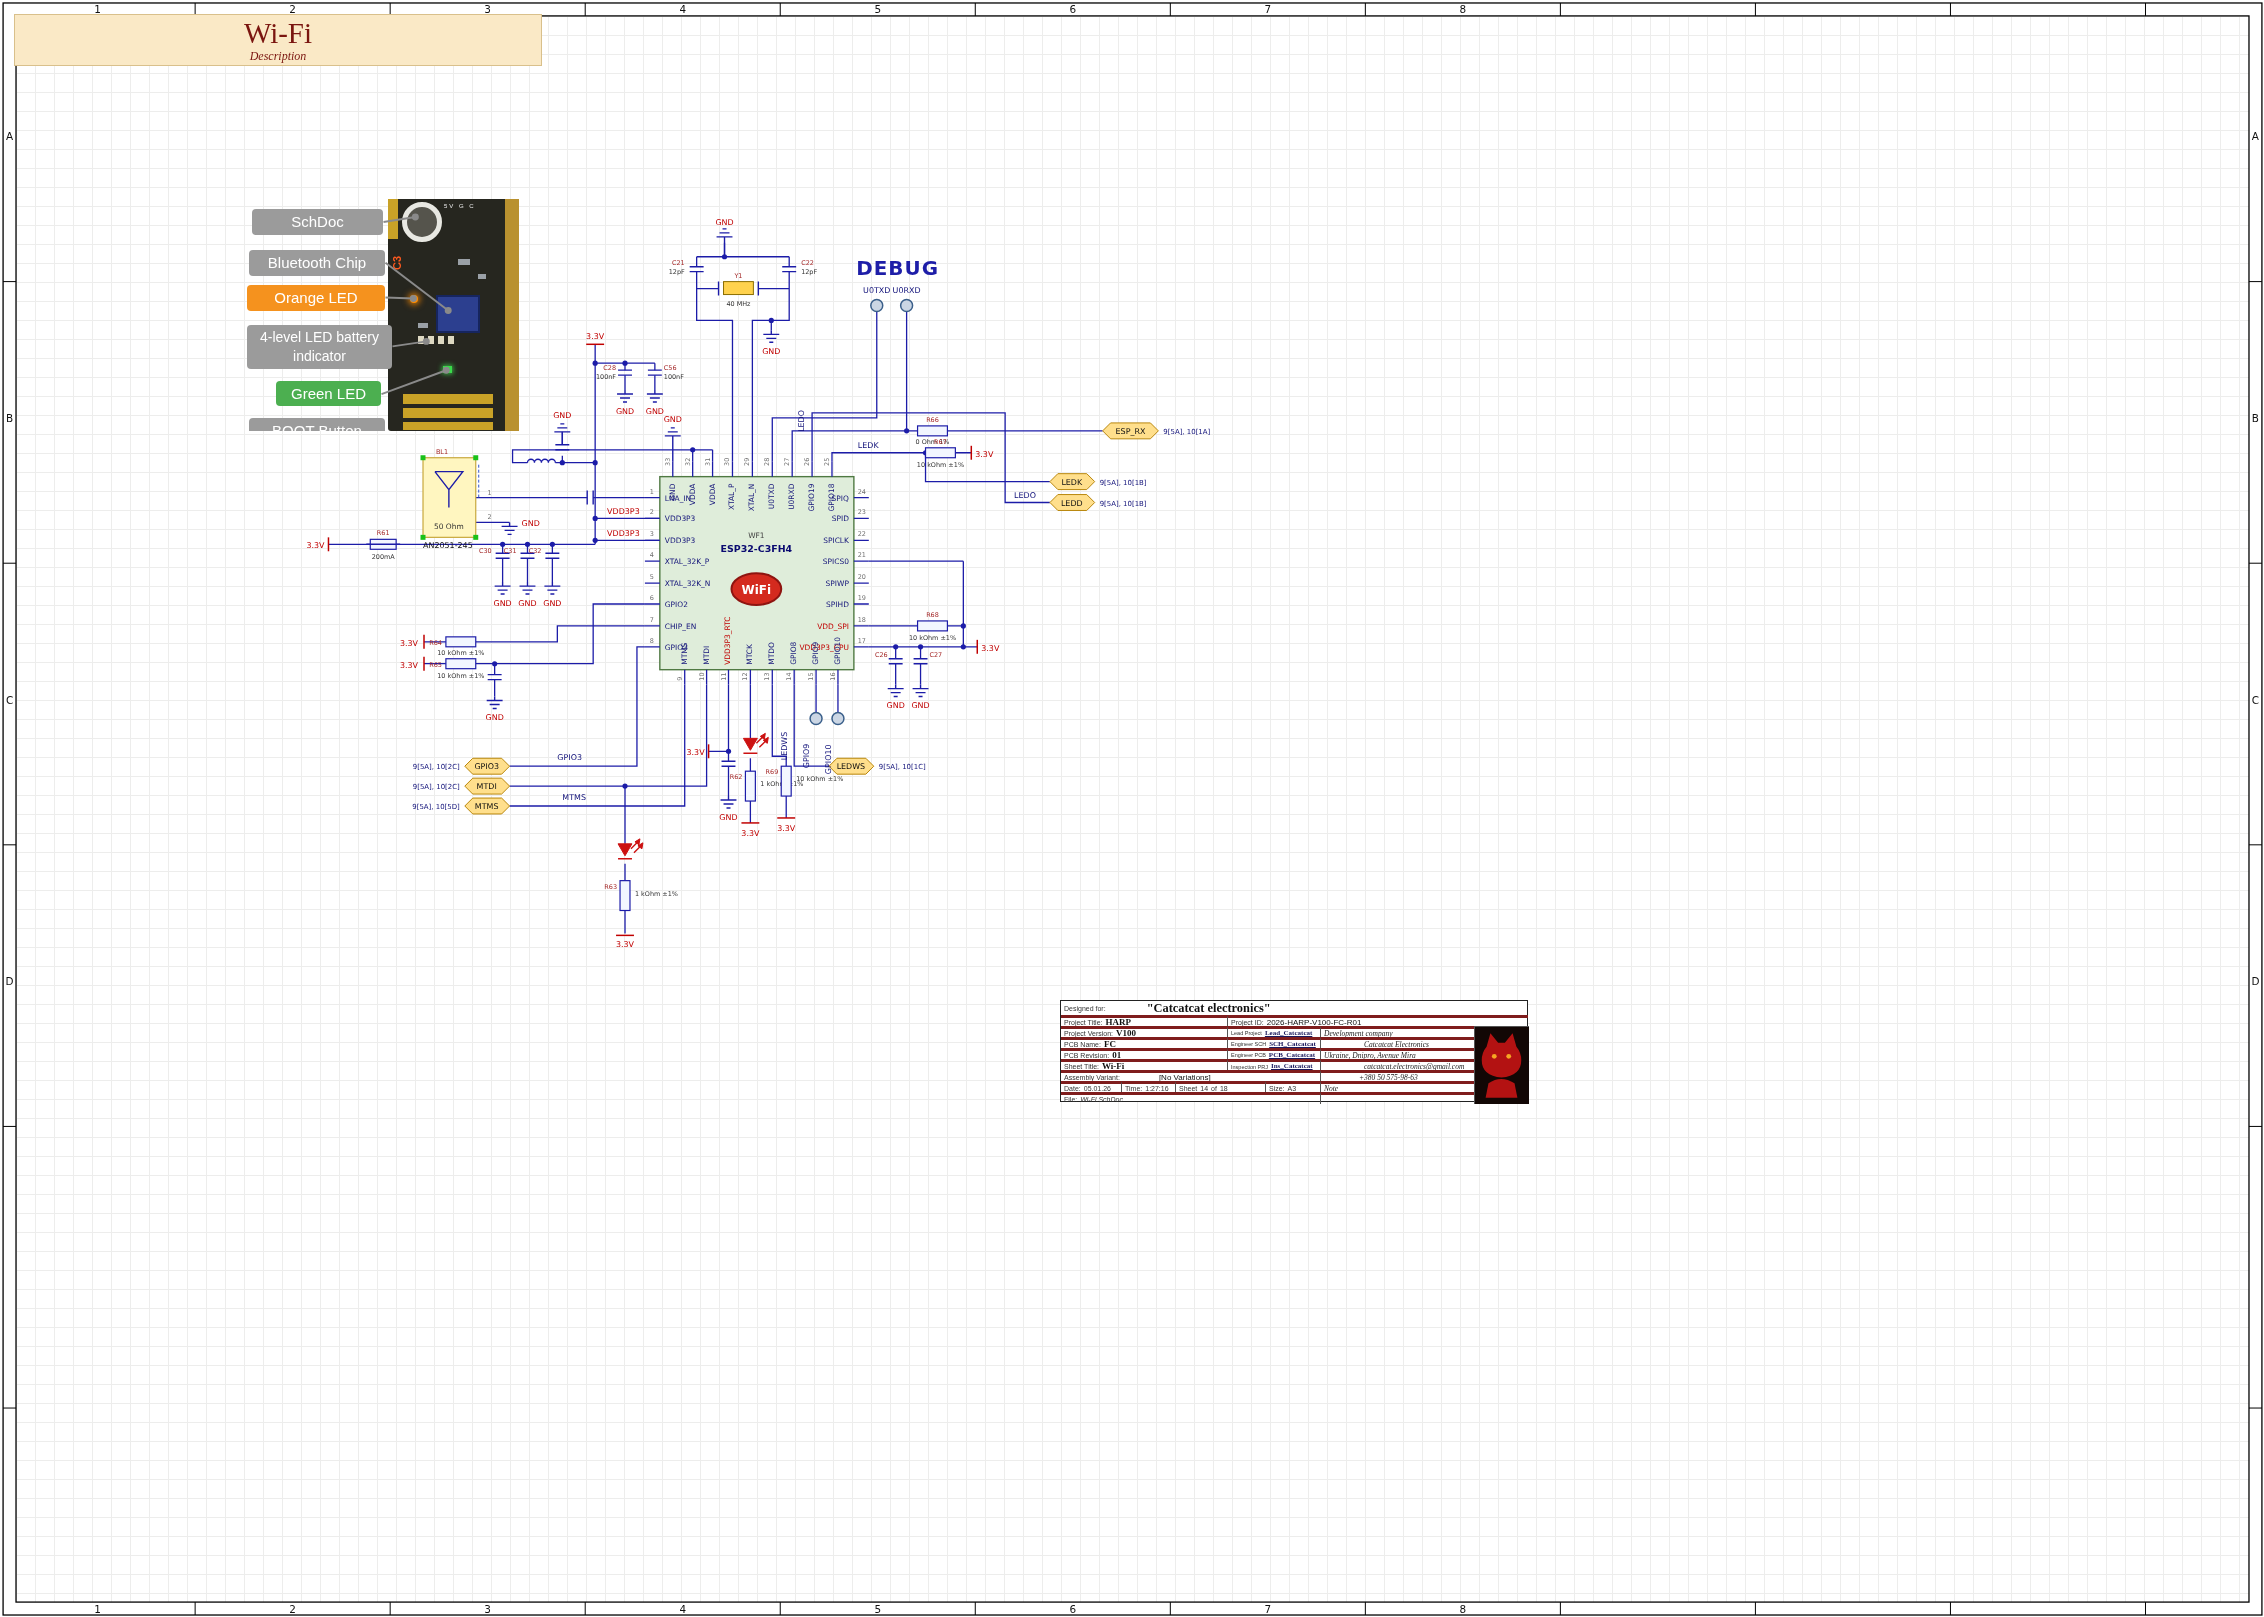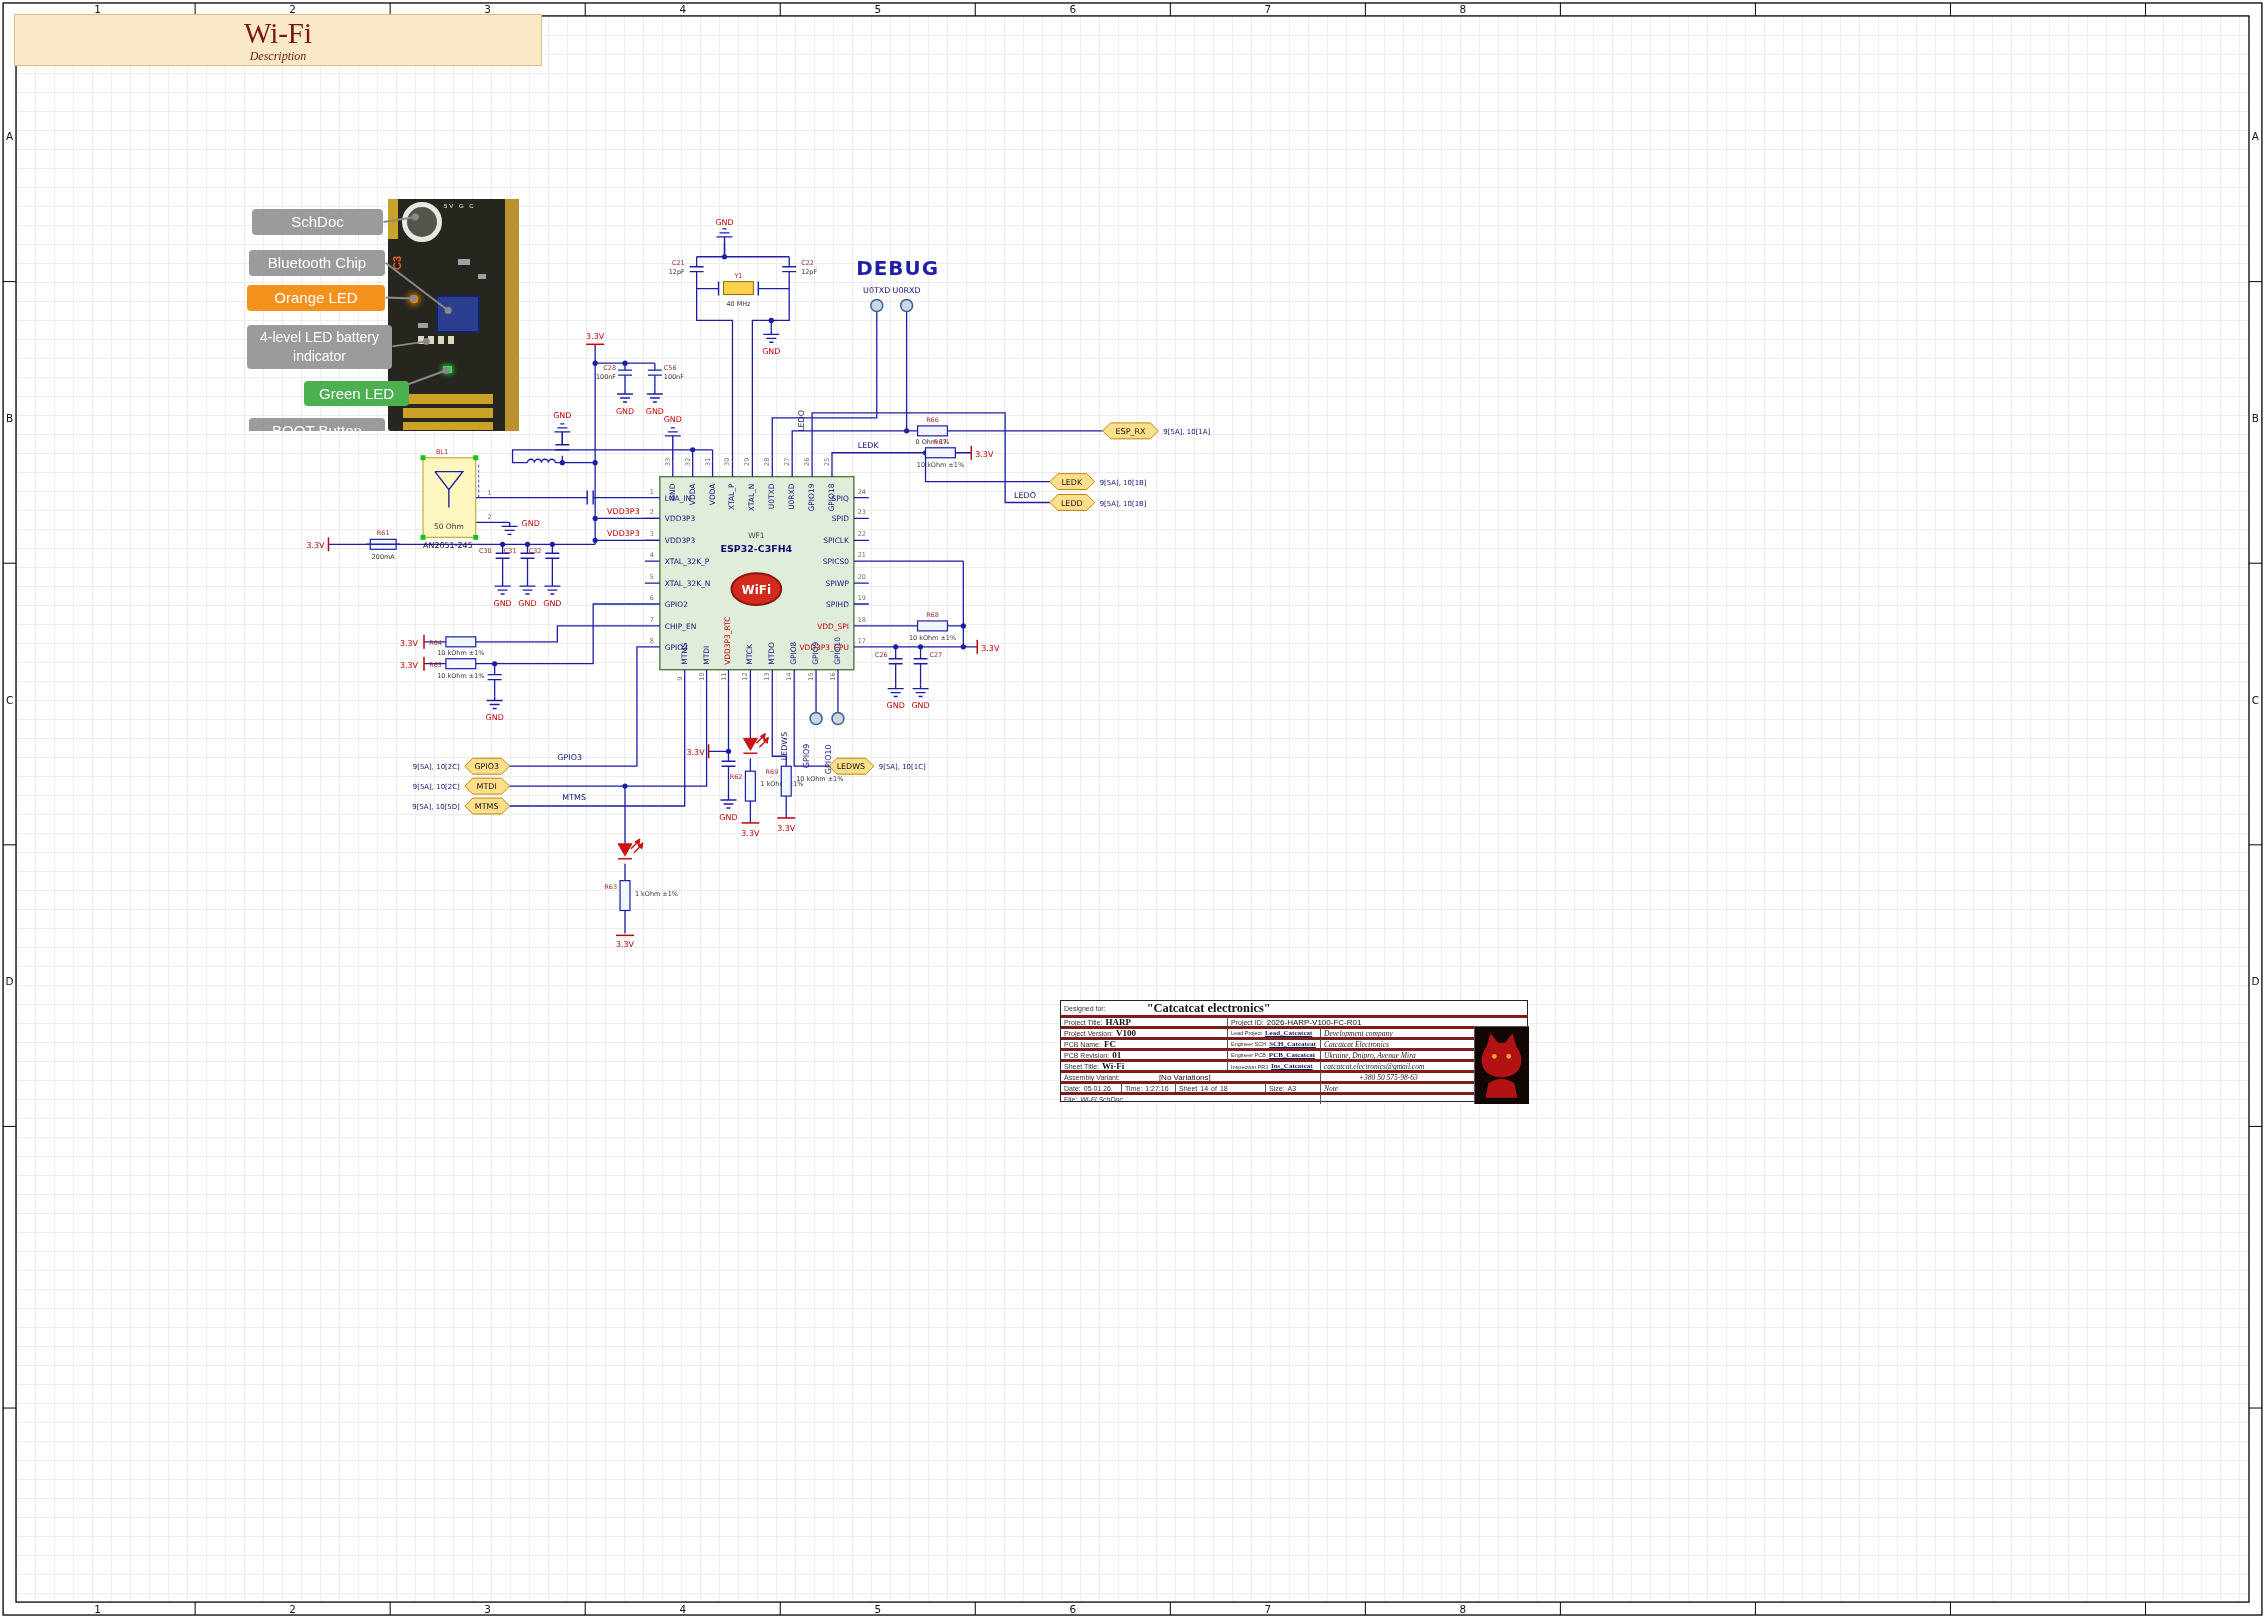--- a/index.html
+++ b/index.html
@@ -61,37 +61,37 @@
   .photo .btchip{position:absolute;left:48px;top:96px;width:40px;height:34px;background:#2c3f8f;border:2px solid #16255f;}
   .photo .oled{position:absolute;left:22px;top:96px;width:8px;height:8px;border-radius:50%;background:#ff8c00;box-shadow:0 0 6px 2px rgba(255,140,0,.8);}
   .photo .gled{position:absolute;left:55px;top:167px;width:9px;height:7px;background:#3adb4a;box-shadow:0 0 5px 1px rgba(60,220,80,.8);}
   .photo .bat{position:absolute;top:137px;width:6px;height:8px;background:#ded9c2;}
   .photo .smd{position:absolute;background:#9aa0a6;}
   .silk-c3{position:absolute;left:2px;top:58px;color:#ff5a1f;font-weight:bold;font-size:11px;transform:rotate(-90deg);}
   .silk-top{position:absolute;left:56px;top:4px;color:#eee;font-size:6px;letter-spacing:2px;}
   .co{position:absolute;border-radius:4px;color:#fff;font-size:15px;line-height:26px;text-align:center;}
   .co.gray{background:#9B9B9B;}
   .co.orange{background:#F5921E;}
-  .co.green{background:#4CAF50;margin-left:28px;}
+  .co.green{background:#4CAF50;}
   .co.multi{line-height:19px;font-size:14px;padding-top:3px;box-sizing:border-box;}
 
   
   .tb{position:absolute;left:1060px;top:1000px;width:468px;height:102px;background:#fff;
       border:1.3px solid #222;box-sizing:border-box;font-size:8px;}
   .cell{position:absolute;box-sizing:border-box;border-top:3px solid #7f1d1d;padding:0 3px;
         display:flex;align-items:center;gap:3px;overflow:hidden;white-space:nowrap;}
   .cell.vl{border-left:1px solid #555;}
   .cell.nt{border-top:none;}
   .tl{font-size:7px;color:#333;}
   .tv{font-family:"Liberation Serif",serif;font-weight:bold;font-size:9px;color:#111;}
   .tv.big{font-size:12.4px;}
   .eng .tl{font-size:5.5px;}
   .eng .tv{font-size:7px;text-decoration:underline;color:#1a1a5e;}
   .comp{font-family:"Liberation Serif",serif;font-style:italic;font-size:7.5px;color:#222;}
-  .comp.u{text-decoration:underline;}
+  .comp.u{text-decoration:underline;margin-left:40px;}
   .logo-cell{position:absolute;left:413px;top:25px;width:55px;height:78px;border-left:1px solid #555;
              border-top:1px solid #555;box-sizing:border-box;background:#120705;}
 </style>
 </head>
 <body>
 
 <div class="sheet">
   <div class="drawing"></div>
 
   <svg class="schem" width="2265" height="1618" viewBox="0 0 2276 1626">

